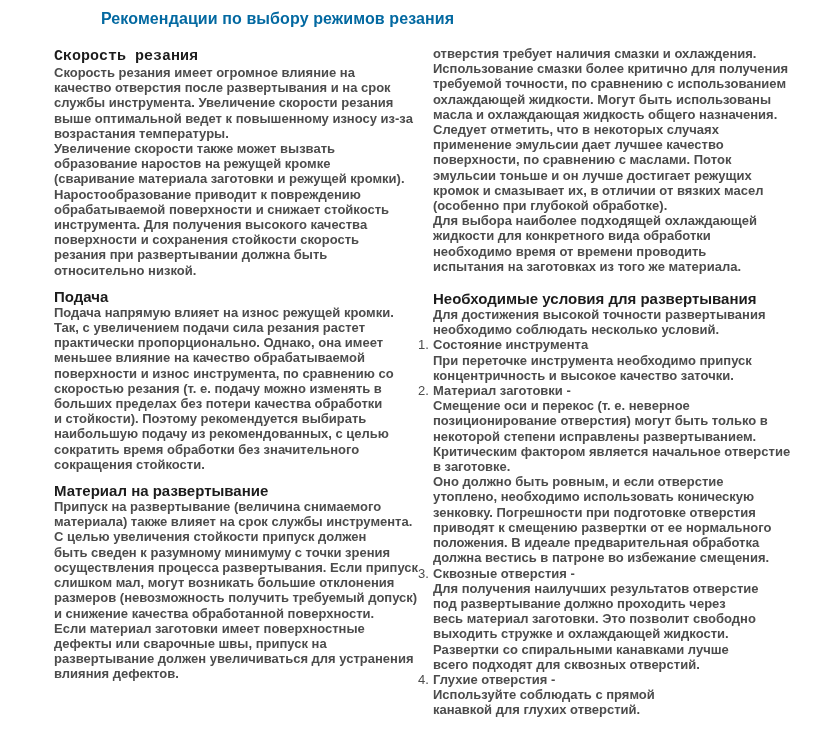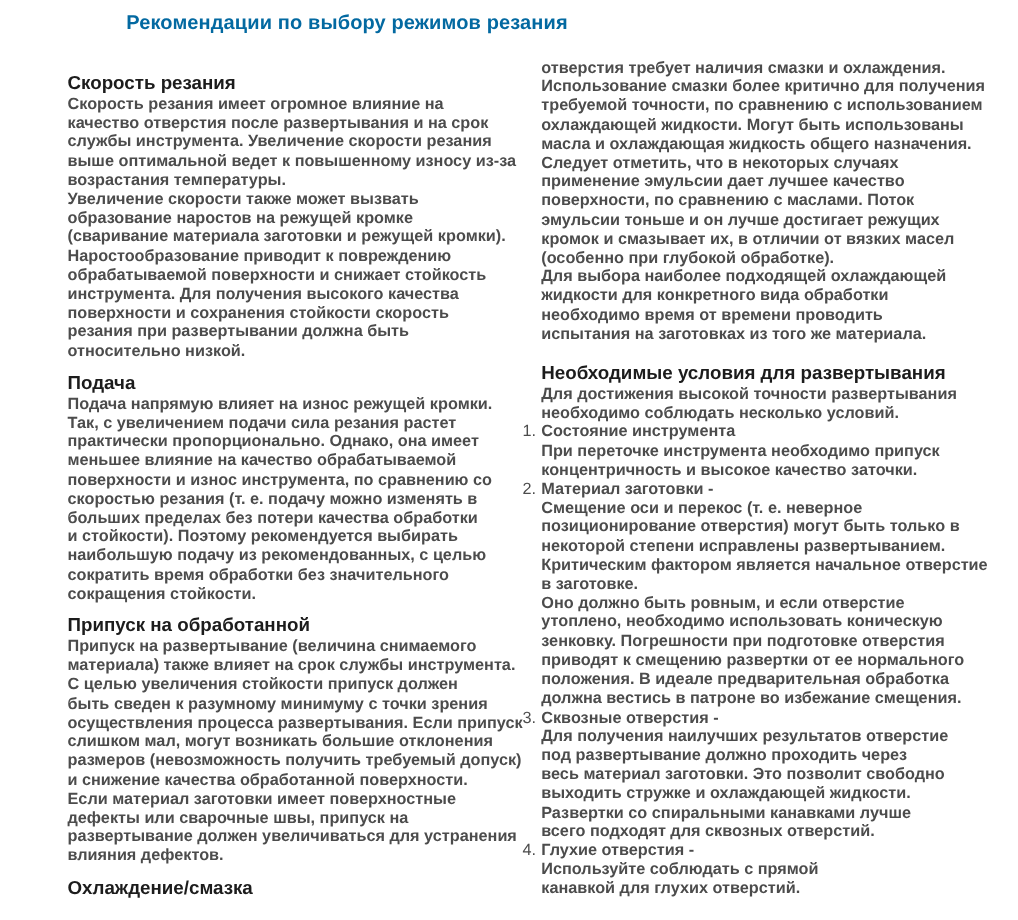--- a/index.html
+++ b/index.html
@@ -34,21 +34,21 @@
   .col-left  { left: 54px;  width: 382px; }
   .col-right { left: 433px; width: 376px; }
   .section-heading {
     font-size: 15px;
     line-height: 16px;
     font-weight: bold;
     color: #1c1c1c;
     margin: 11px 0 0 0;
     white-space: nowrap;
   }
-  .col-left section:first-of-type .section-heading { margin-top: 13px; }
+  .col-left section:first-of-type .section-heading { margin-top: 3px; font-family: Liberation Mono, monospace; }
   .section-heading.conditions { margin-top: 17px; }
   .body-text {
     white-space: pre-line;
     font-weight: bold;
   }
   .num-list { margin-top: 0; }
   .list-item {
     position: relative;
   }
   .list-item .item-number {
@@ -90,37 +90,36 @@
 поверхности и износ инструмента, по сравнению со
 скоростью резания (т. е. подачу можно изменять в
 больших пределах без потери качества обработки
 и стойкости). Поэтому рекомендуется выбирать
 наибольшую подачу из рекомендованных, с целью
 сократить время обработки без значительного
 сокращения стойкости.</div>
   </section>
 
   <section>
-    <div class="section-heading">Припуск на обработанной</div>
+    <div class="section-heading">Материал на развертывание</div>
     <div class="body-text">Припуск на развертывание (величина снимаемого
 материала) также влияет на срок службы инструмента.
 С целью увеличения стойкости припуск должен
 быть сведен к разумному минимуму с точки зрения
 осуществления процесса развертывания. Если припуск
 слишком мал, могут возникать большие отклонения
 размеров (невозможность получить требуемый допуск)
 и снижение качества обработанной поверхности.
 Если материал заготовки имеет поверхностные
 дефекты или сварочные швы, припуск на
 развертывание должен увеличиваться для устранения
 влияния дефектов.</div>
   </section>
 
   <section>
-    <div class="section-heading">Охлаждение/смазка</div>
   </section>
 </div>
 
 <div class="col col-right">
   <div class="body-text">отверстия требует наличия смазки и охлаждения.
 Использование смазки более критично для получения
 требуемой точности, по сравнению с использованием
 охлаждающей жидкости. Могут быть использованы
 масла и охлаждающая жидкость общего назначения.
 Следует отметить, что в некоторых случаях

